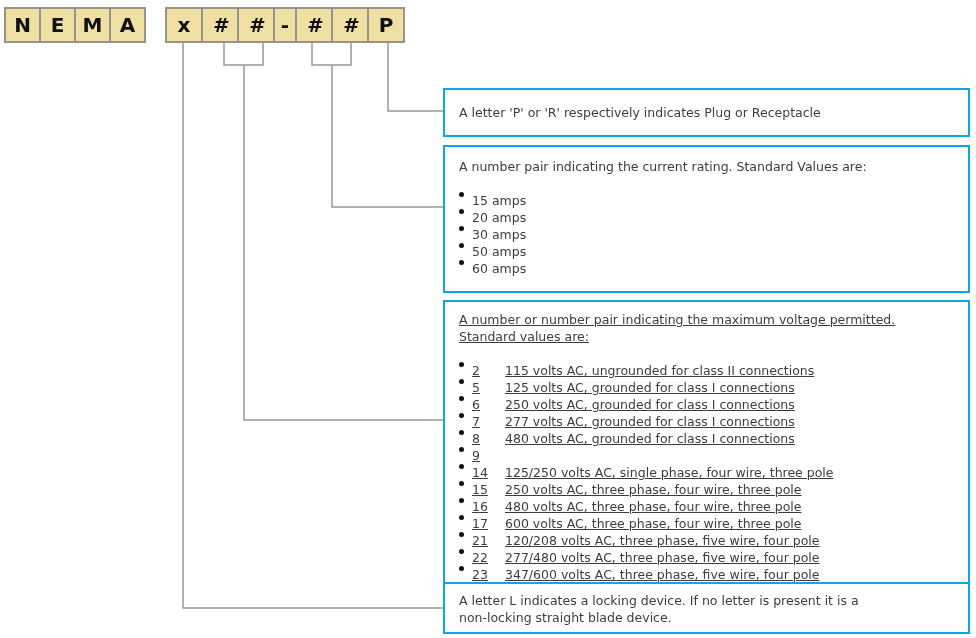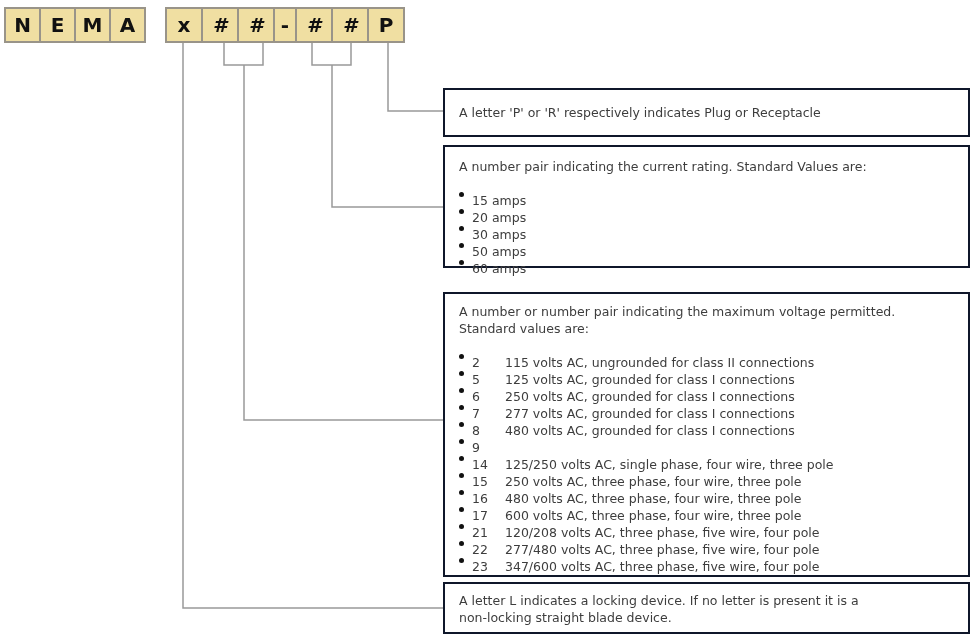--- a/index.html
+++ b/index.html
@@ -33,26 +33,26 @@
   .tiles.g2 .tile:nth-child(3),
   .tiles.g2 .tile:nth-child(5),
   .tiles.g2 .tile:nth-child(6){font-style:italic;}   
 
   
   .box{
     box-sizing:border-box;
     position:absolute;
     left:443px;width:527px;
     background:#ffffff;
-    border:2px solid #0f172a;
+    border:2px solid #0ea5e9;
     font-size:12.5px;line-height:17px;
   }
   .box1{top:88px;height:49px;display:flex;align-items:center;padding-left:14px;}
-  .box2{top:145px;height:123px;padding:11px 4px 0 14px;}
-  .box3{top:292px;height:285px;padding:9px 3px 0 14px;}
+  .box2{top:145px;height:148px;padding:11px 4px 0 14px;}
+  .box3{top:300px;height:285px;padding:9px 3px 0 14px;text-decoration:underline;}
   .box4{top:582px;height:52px;padding:8px 4px 8px 14px;}
   .spacer{height:17px;}
   .bullet-row{display:flex;height:17px;}
   .dot{
     width:5px;height:5px;border-radius:50%;
     background:#111;flex:0 0 5px;margin-right:8px;
   }
   .code{display:inline-block;width:33px;flex:0 0 33px;}
 </style>
 </head>

